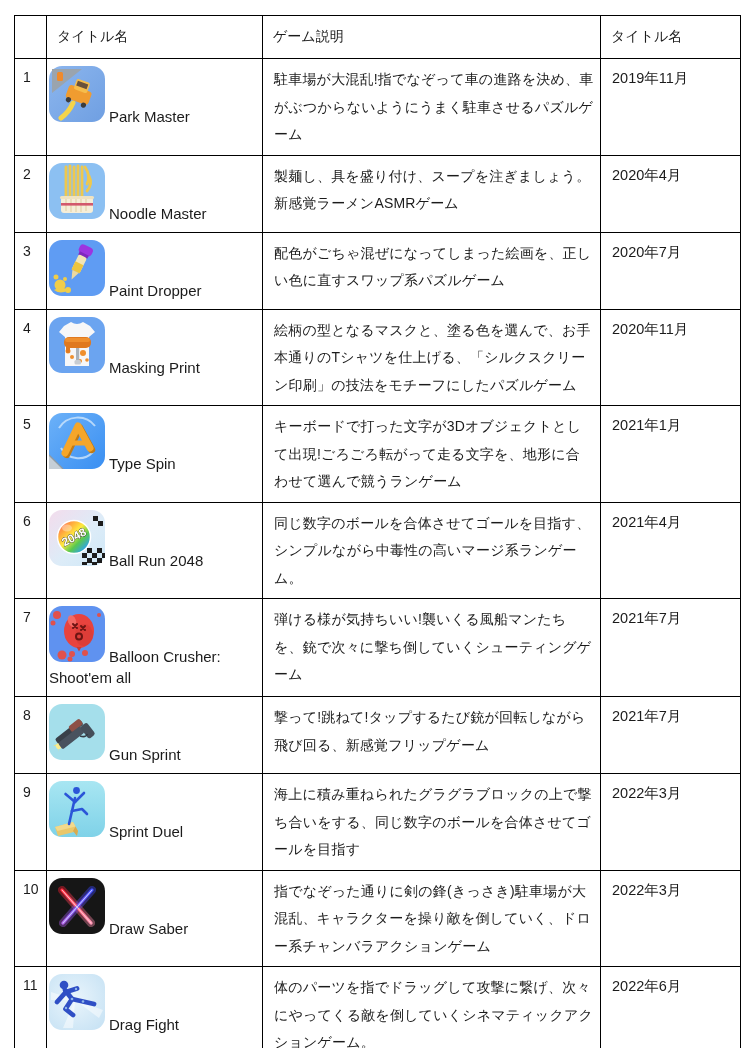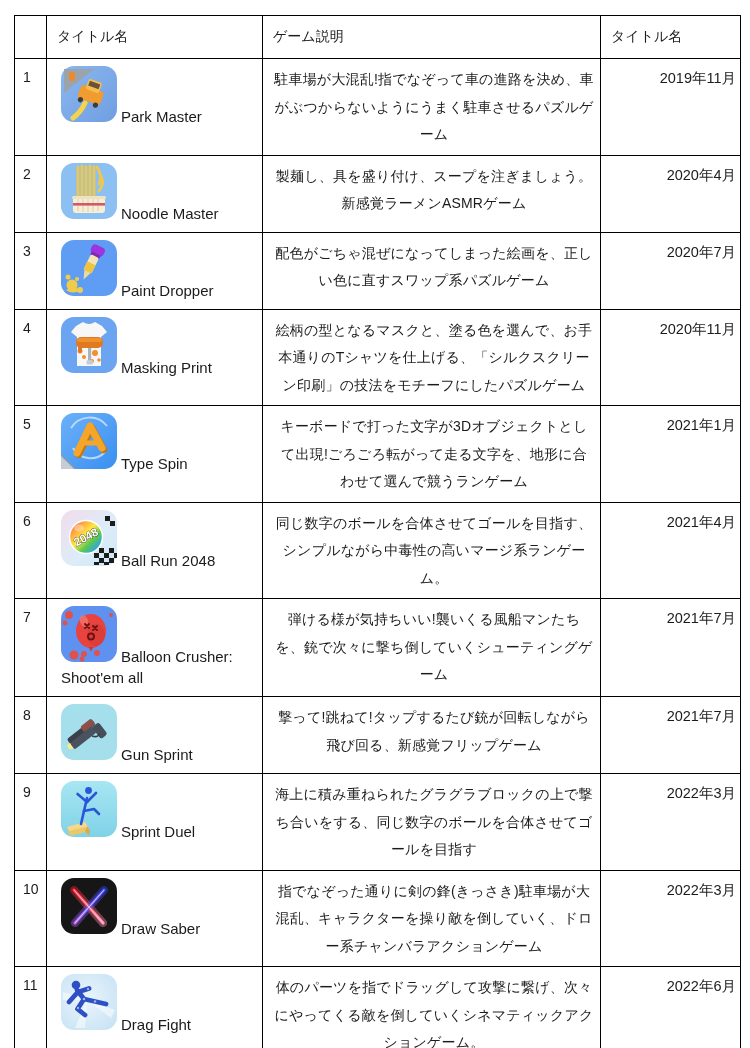--- a/index.html
+++ b/index.html
@@ -2,25 +2,25 @@
 <html><head>
 <meta charset="utf-8">
 <style>
   html,body{margin:0;padding:0;background:#ffffff;}
   body{width:750px;height:1048px;position:relative;font-family:"Liberation Sans",sans-serif;color:#1b1b1b;overflow:hidden;}
   .table-wrap{position:absolute;left:14px;top:15px;}
   table{border-collapse:collapse;table-layout:fixed;width:726px;background:#fff;}
   th,td{border:1px solid #000;vertical-align:top;overflow:hidden;}
   th{font-weight:400;text-align:left;font-size:14px;padding:12px 10px;}
   .num-cell{font-size:14px;padding:10px 4px 6px 8px;}
-  .title-cell{font-size:15px;padding:7px 6px 6px 14px;line-height:21px;}
+  .title-cell{font-size:15px;padding:7px 6px 6px 2px;line-height:21px;}
   .title-cell .icon{display:inline-block;margin-right:4px;}
   .title-cell svg{display:block;}
-  .desc-cell{font-size:14px;line-height:27.5px;padding:7px 6px 6px 11px;letter-spacing:.2px;text-align:center;}
-  .rel-cell{font-size:14.5px;padding:10px 4px 6px 11px;text-align:right;}
+  .desc-cell{font-size:14px;line-height:27.5px;padding:7px 6px 6px 11px;letter-spacing:.2px;}
+  .rel-cell{font-size:14.5px;padding:10px 4px 6px 11px;}
   tr.h42{height:42px;} tr.h94{height:94px;} tr.h77{height:77px;} tr.h95{height:95px;}
   tr.h75{height:75px;} tr.h98{height:98px;}
 </style>
 </head>
 <body>
 
 <div class="table-wrap">
 <table>
   <colgroup>
         <col style="width:32px">

